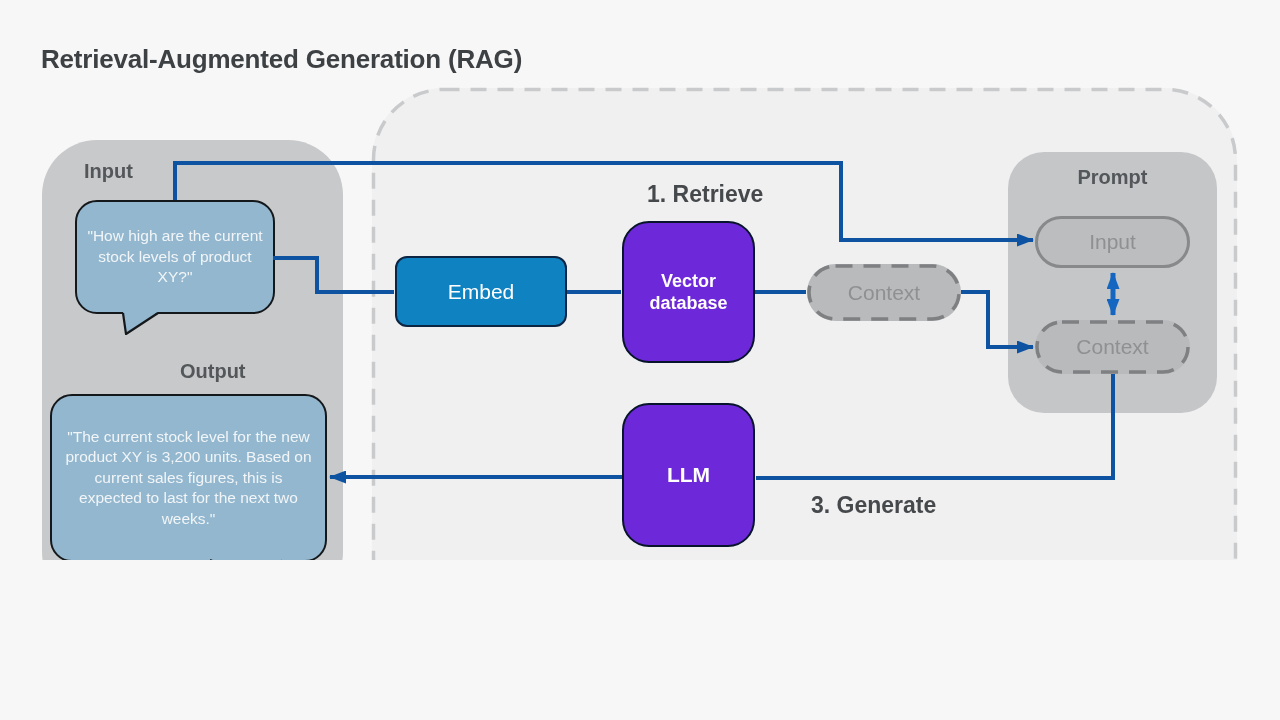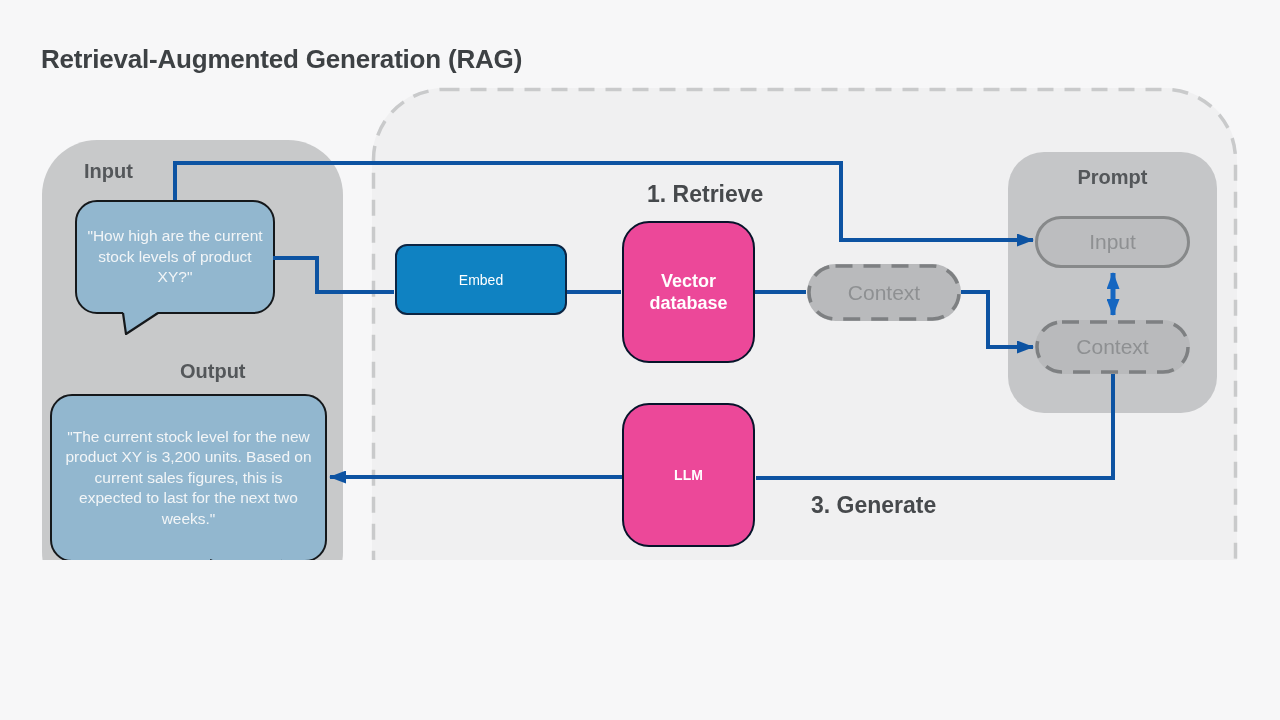--- a/index.html
+++ b/index.html
@@ -17,24 +17,24 @@
   .side-panel{left:42px;top:140px;width:301px;height:467px;border-radius:55px;background:#c8c9ca;}
   .prompt-panel{left:1008px;top:152px;width:209px;height:261px;border-radius:36px;background:#c5c6c8;}
 
   
   .bubble{background:#92b7cf;border:2px solid #15181b;border-radius:22px;display:flex;align-items:center;justify-content:center;text-align:center;color:#f2f5f7;font-size:15.5px;line-height:1.32;box-sizing:border-box;}
   .bubble-in{left:75px;top:200px;width:200px;height:114px;padding:6px 10px;}
   .bubble-out{left:50px;top:394px;width:277px;height:168px;padding:8px 12px;}
 
   
   .node{box-sizing:border-box;display:flex;align-items:center;justify-content:center;text-align:center;color:#ffffff;}
-  .node-embed{left:395px;top:244px;width:172px;height:71px;border-radius:12px;background:#0f82c2;border:2px solid #0c2543;font-size:14px;}
-  .node-dark{background:#ec4899;border:2px solid #07142b;border-radius:27px;font-weight:bold;}
+  .node-embed{left:395px;top:256px;width:172px;height:71px;border-radius:12px;background:#0f82c2;border:2px solid #0c2543;font-size:21px;}
+  .node-dark{background:#6d28d9;border:2px solid #07142b;border-radius:27px;font-weight:bold;}
   .node-vector{left:622px;top:221px;width:133px;height:142px;font-size:18px;line-height:1.25;}
-  .node-llm{left:622px;top:403px;width:133px;height:144px;font-size:14px;}
+  .node-llm{left:622px;top:403px;width:133px;height:144px;font-size:21px;}
   .node-vector .wraplim{display:inline-block;width:94px;}
 
   
   .pill{box-sizing:border-box;display:flex;align-items:center;justify-content:center;color:#8e9092;font-size:21px;background:#bcbdbf;}
   .pill-ctx-mid{left:807px;top:264px;width:154px;height:57px;border-radius:28.5px;background:#b9babc;}
   .pill-input{left:1035px;top:216px;width:155px;height:52px;border-radius:26px;border:3px solid #87898a;}
   .pill-ctx-prompt{left:1035px;top:320px;width:155px;height:54px;border-radius:27px;background:#b9babc;}
 
   .overlay{left:0;top:0;width:1280px;height:720px;pointer-events:none;}
   .sr{position:absolute;width:1px;height:1px;overflow:hidden;clip:rect(0 0 0 0);}

